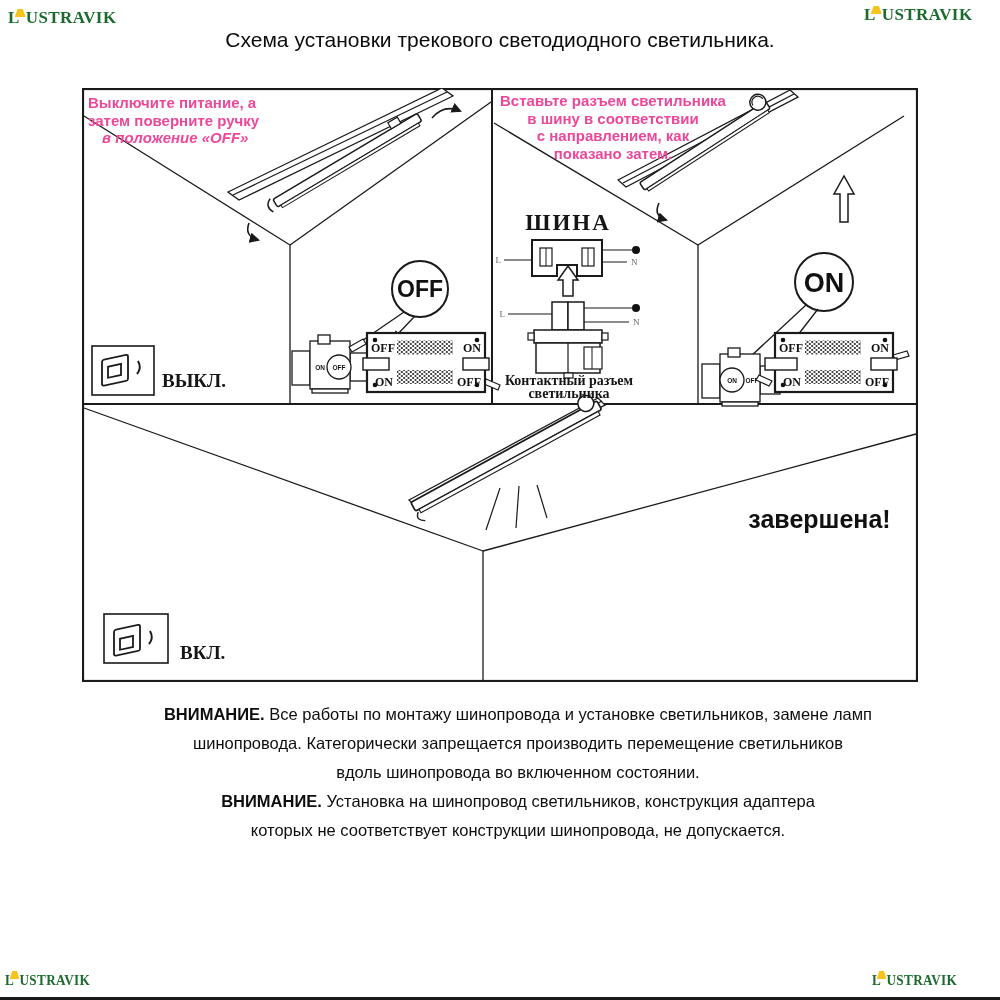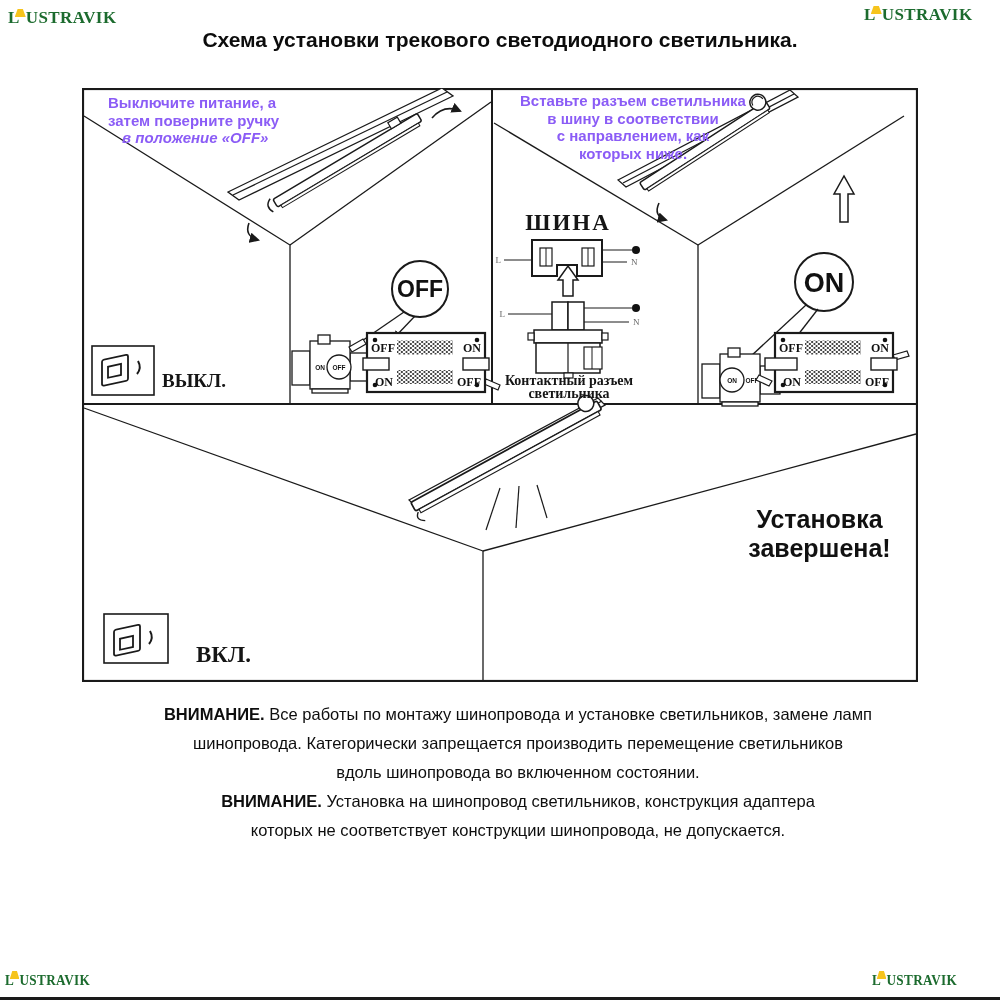--- a/index.html
+++ b/index.html
@@ -8,33 +8,33 @@
   .abs{position:absolute;}
   
   .wm{position:absolute;color:#1c6b2e;font-family:"Liberation Serif",serif;
       font-weight:700;letter-spacing:.4px;white-space:nowrap;}
   .wm-big{font-size:17px;}
   .wm-small{font-size:15px;transform:scaleX(.88);transform-origin:left top;}
   .wm-lamp{display:inline-block;width:11px;height:8px;background:#f6c41c;
       clip-path:polygon(26% 0,74% 0,100% 100%,0 100%);
       margin-left:-5px;margin-right:0px;position:relative;top:-6px;}
   
-  .title{left:0;top:28px;width:1000px;text-align:center;font-size:21px;font-weight:700;color:#0c0c0c;}
-  
-  .instr{font-weight:700;font-size:15px;line-height:17.5px;color:#8b5cf6;margin-left:20px;}
+  .title{left:0;top:28px;width:1000px;text-align:center;font-size:21px;font-weight:400;color:#0c0c0c;}
+  
+  .instr{font-weight:700;font-size:15px;line-height:17.5px;color:#ec4899;}
   .instr span{display:block;}
   .instr-off{left:88px;top:94px;width:200px;text-align:left;}
   .instr-off span:nth-child(3){padding-left:14px;font-style:italic;}
   .instr-on{left:497px;top:92px;width:232px;text-align:center;}
   
   .cap-serif{font-family:"Liberation Serif",serif;font-weight:700;color:#151515;white-space:nowrap;}
   .bus-title{left:518px;top:210px;width:100px;text-align:center;font-size:23px;letter-spacing:2px;}
   .conn-cap{left:494px;top:374px;width:150px;text-align:center;font-size:14px;line-height:13px;white-space:normal;}
   .sw-off{left:162px;top:370px;font-size:19px;}
-  .sw-on{left:196px;top:642px;font-size:23px;}
+  .sw-on{left:180px;top:642px;font-size:19px;}
   .done-cap{left:727px;top:505px;width:185px;text-align:center;font-weight:700;font-size:25px;line-height:29px;color:#111;}
   .done-cap span{display:block;}
   
   .warning{left:0;top:700px;width:1000px;text-align:center;font-size:16.5px;line-height:29px;color:#0e0e0e;}
   .warning .wline{white-space:nowrap;margin-left:36px;}
   .warning b{font-weight:700;}
   .bottom-rule{left:0;top:997px;width:1000px;height:3px;background:#1a1a1a;}
   
   svg text{font-family:"Liberation Serif",serif;fill:#111;}
   .t-circle{font-family:"Liberation Sans",sans-serif;font-weight:bold;}
@@ -256,34 +256,33 @@
 
 <div class="abs instr instr-off">
   <span>Выключите питание, а</span>
   <span>затем поверните ручку</span>
   <span>в положение «OFF»</span>
 </div>
 <div class="abs instr instr-on">
   <span>Вставьте разъем светильника</span>
   <span>в шину в соответствии</span>
   <span>с направлением, как</span>
-  <span>которых ниже.</span>
+  <span>показано затем.</span>
 </div>
 
 <div class="abs cap-serif bus-title">ШИНА</div>
 <div class="abs cap-serif conn-cap">
   <span style="display:block">Контактный разъем</span>
   <span style="display:block">светильника</span>
 </div>
 
 <div class="abs cap-serif sw-off">ВЫКЛ.</div>
 <div class="abs cap-serif sw-on">ВКЛ.</div>
 
 <div class="abs done-cap">
-  <span>Установка</span>
   <span>завершена!</span>
 </div>
 
 <div class="abs warning">
   <div class="wline"><b>ВНИМАНИЕ.</b><span> Все работы по монтажу шинопровода и установке светильников, замене ламп</span></div>
   <div class="wline"><span>шинопровода. Категорически запрещается производить перемещение светильников</span></div>
   <div class="wline"><span>вдоль шинопровода во включенном состоянии.</span></div>
   <div class="wline"><b>ВНИМАНИЕ.</b><span> Установка на шинопровод светильников, конструкция адаптера</span></div>
   <div class="wline"><span>которых не соответствует конструкции шинопровода, не допускается.</span></div>
 </div>

